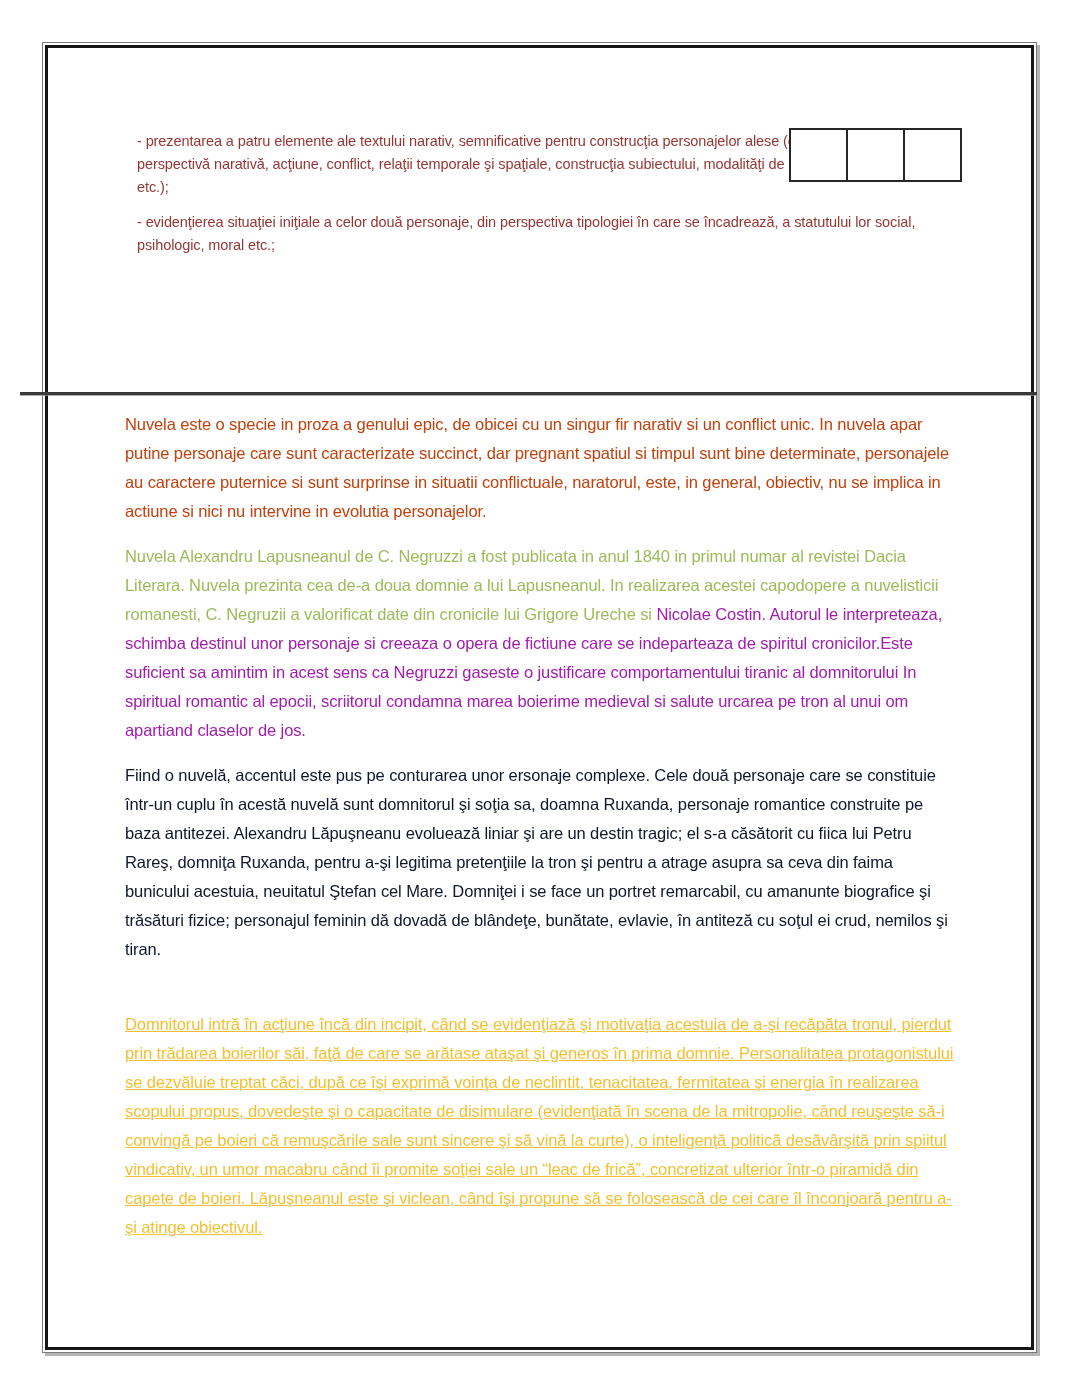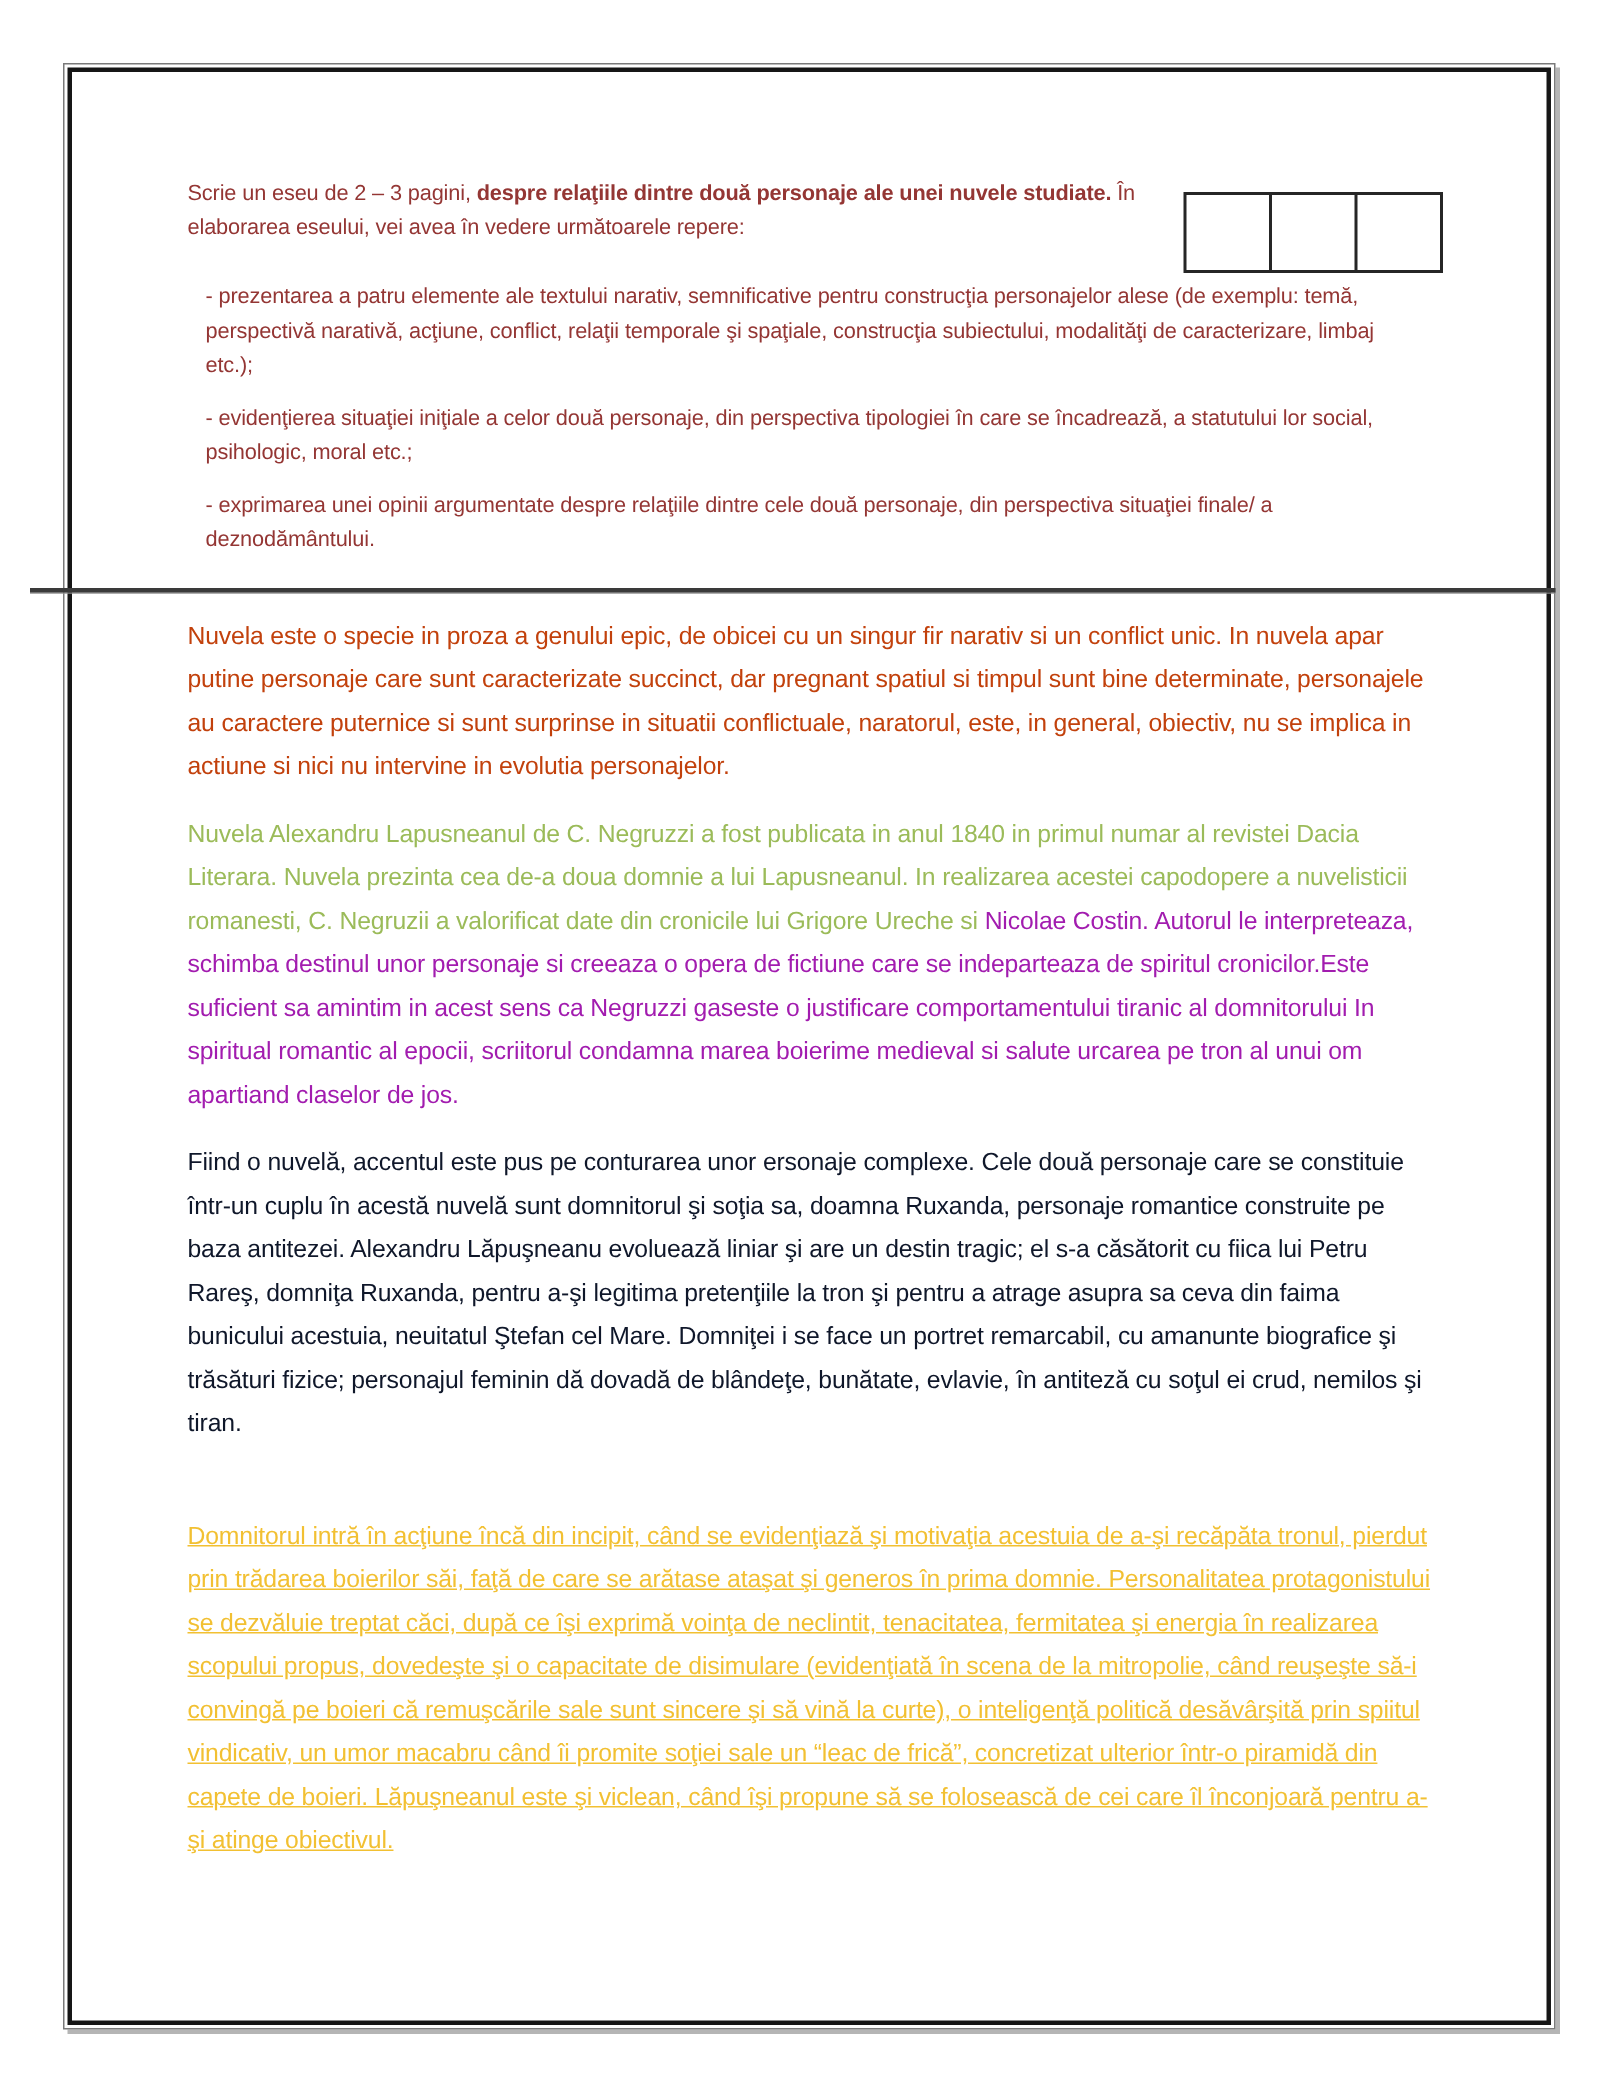--- a/index.html
+++ b/index.html
@@ -106,24 +106,22 @@
   .p-ruler        { color: #f2c032; margin-top: 46px !important; text-decoration: underline; }
 </style>
 </head>
 <body>
 
 <div class="doc-frame">
   <div class="doc-frame-inner"></div>
 </div>
 
 <div class="prompt">
-  <p class="prompt-intro"><span>Scrie un eseu de 2 – 3 pagini, </span><span class="bold">despre relaţiile dintre două personaje ale unei nuvele studiate.</span><span> În elaborarea eseului, vei avea în vedere următoarele repere:</span></p>
   <div class="prompt-req">- prezentarea a patru elemente ale textului narativ, semnificative pentru construcţia personajelor alese (de exemplu: temă, perspectivă narativă, acţiune, conflict, relaţii temporale şi spaţiale, construcţia subiectului, modalităţi de caracterizare, limbaj etc.);</div>
   <div class="prompt-req">- evidenţierea situaţiei iniţiale a celor două personaje, din perspectiva tipologiei în care se încadrează, a statutului lor social, psihologic, moral etc.;</div>
-  <div class="prompt-req">- exprimarea unei opinii argumentate despre relaţiile dintre cele două personaje, din perspectiva situaţiei finale/ a deznodământului.</div>
 </div>
 
 <div class="score-table">
   <div class="score-cell"></div>
   <div class="score-cell"></div>
   <div class="score-cell"></div>
 </div>
 
 <div class="divider"></div>
 

